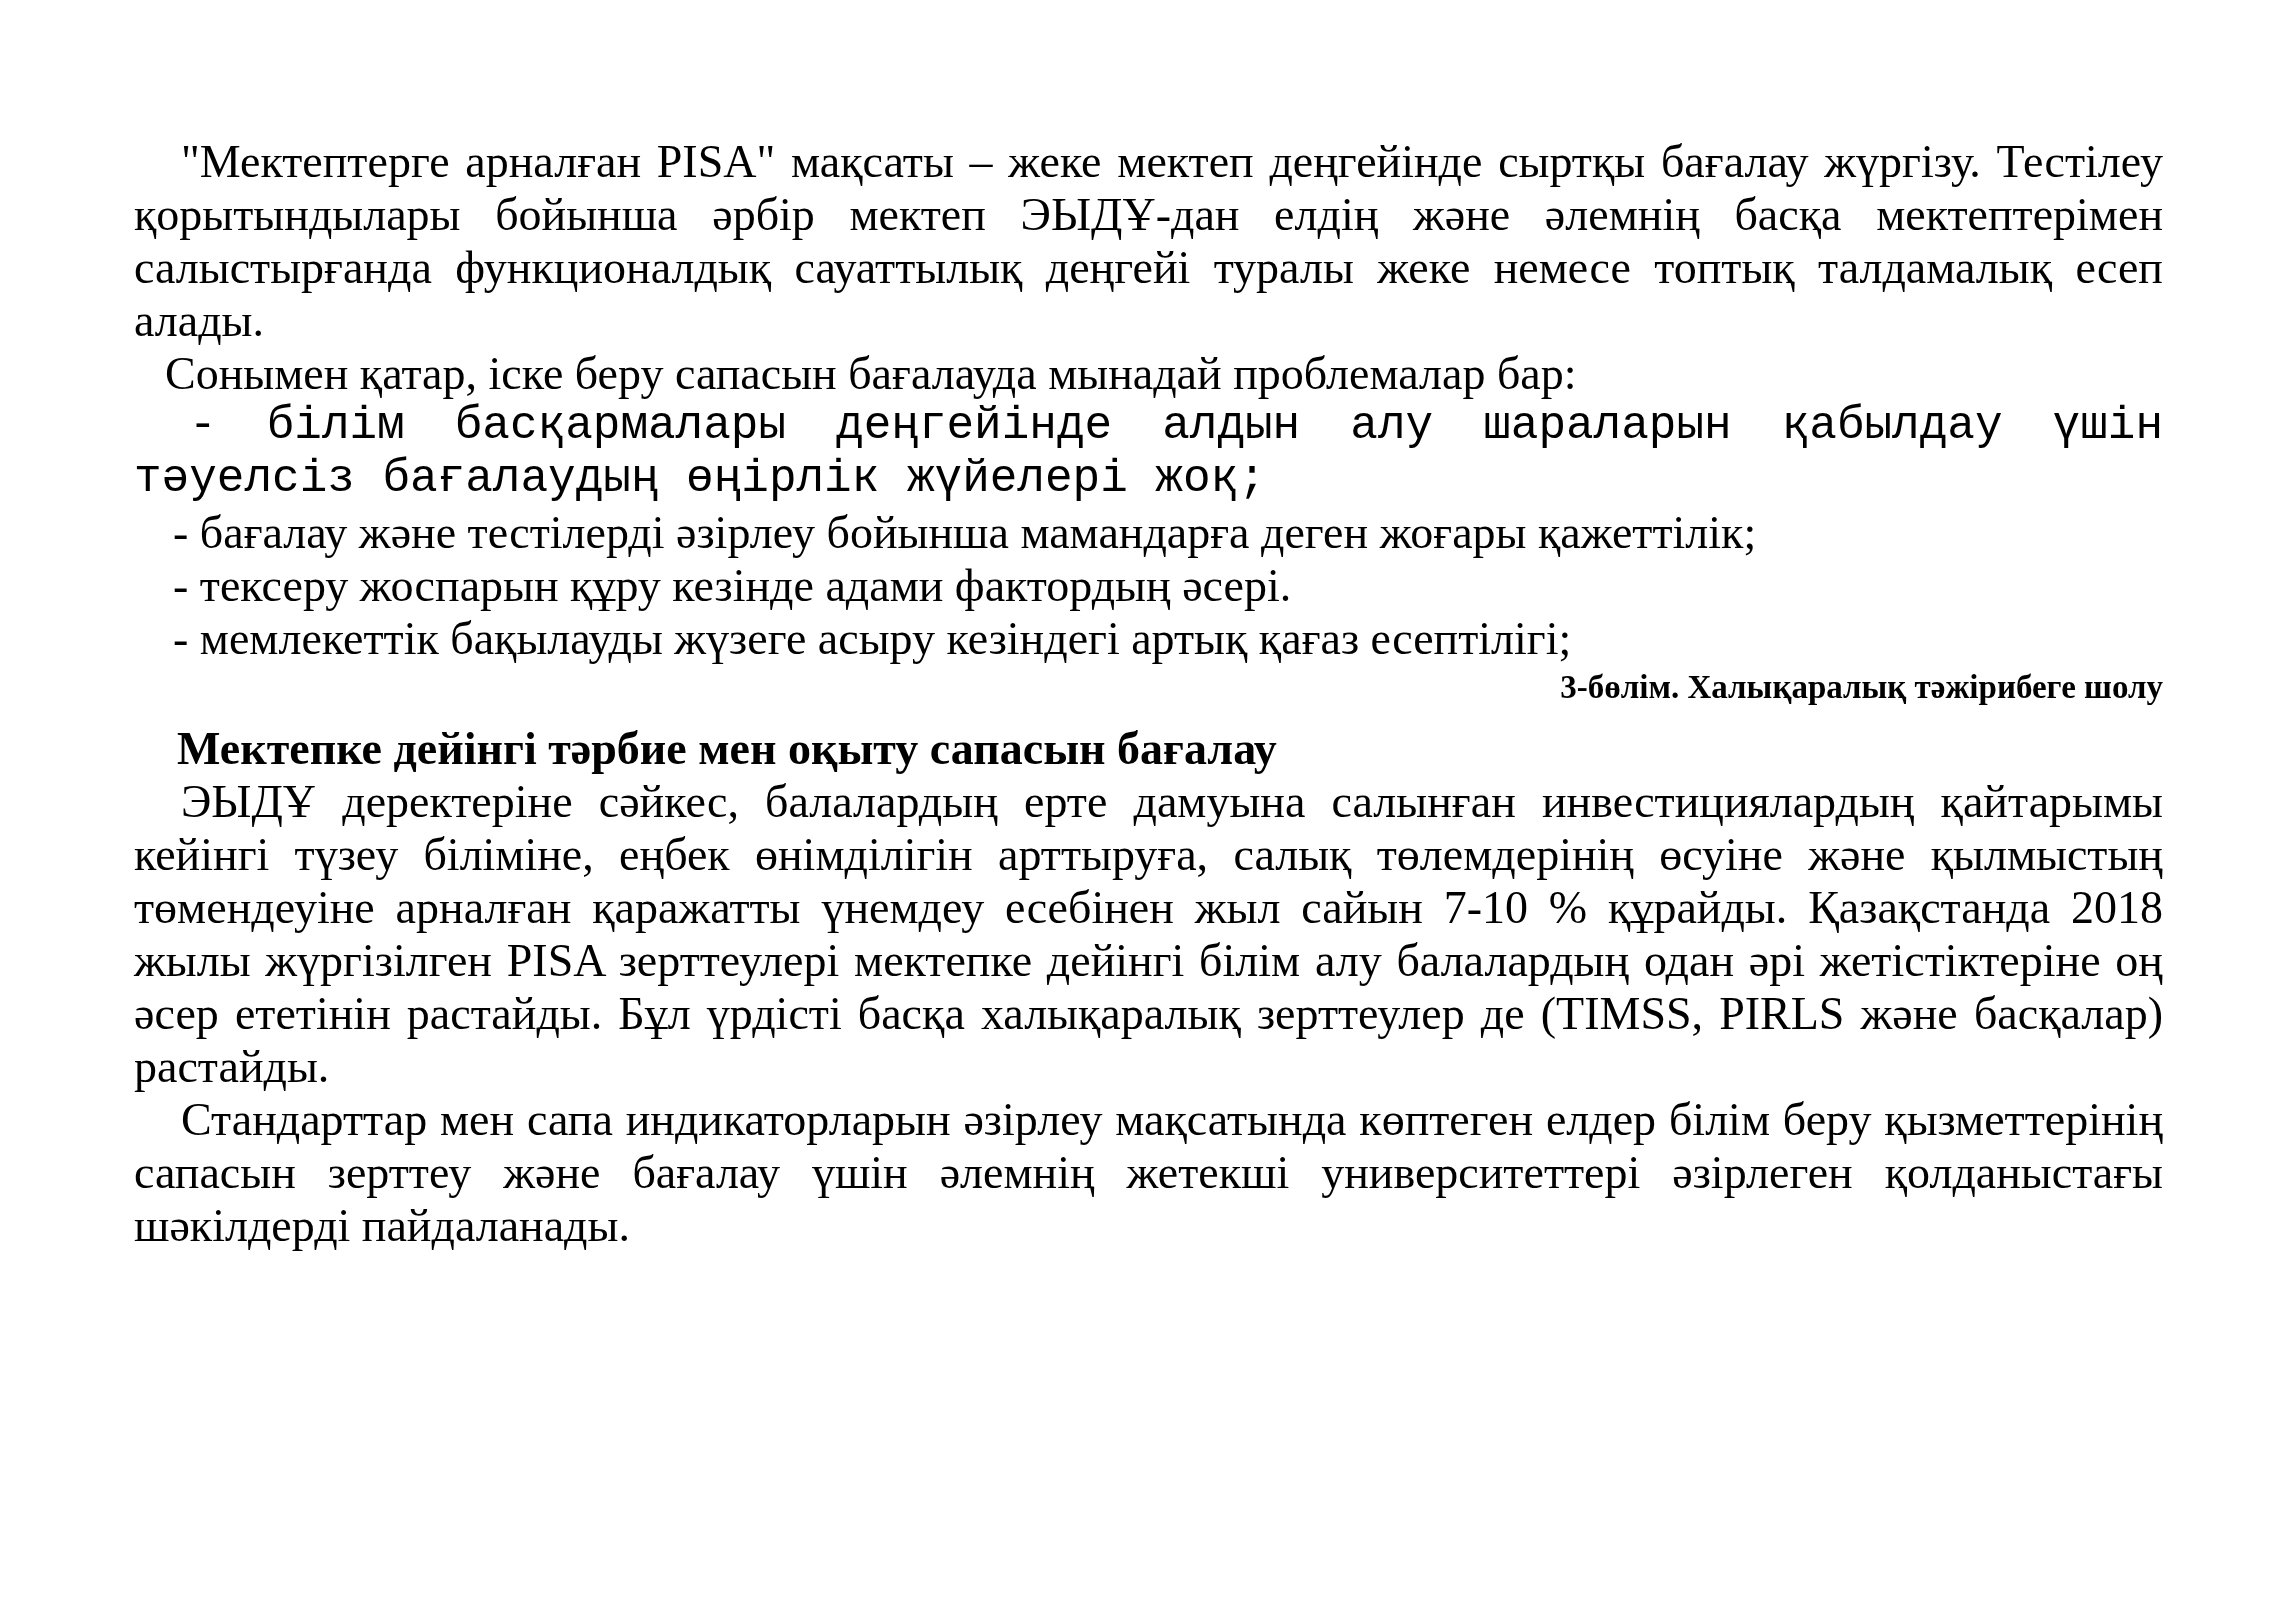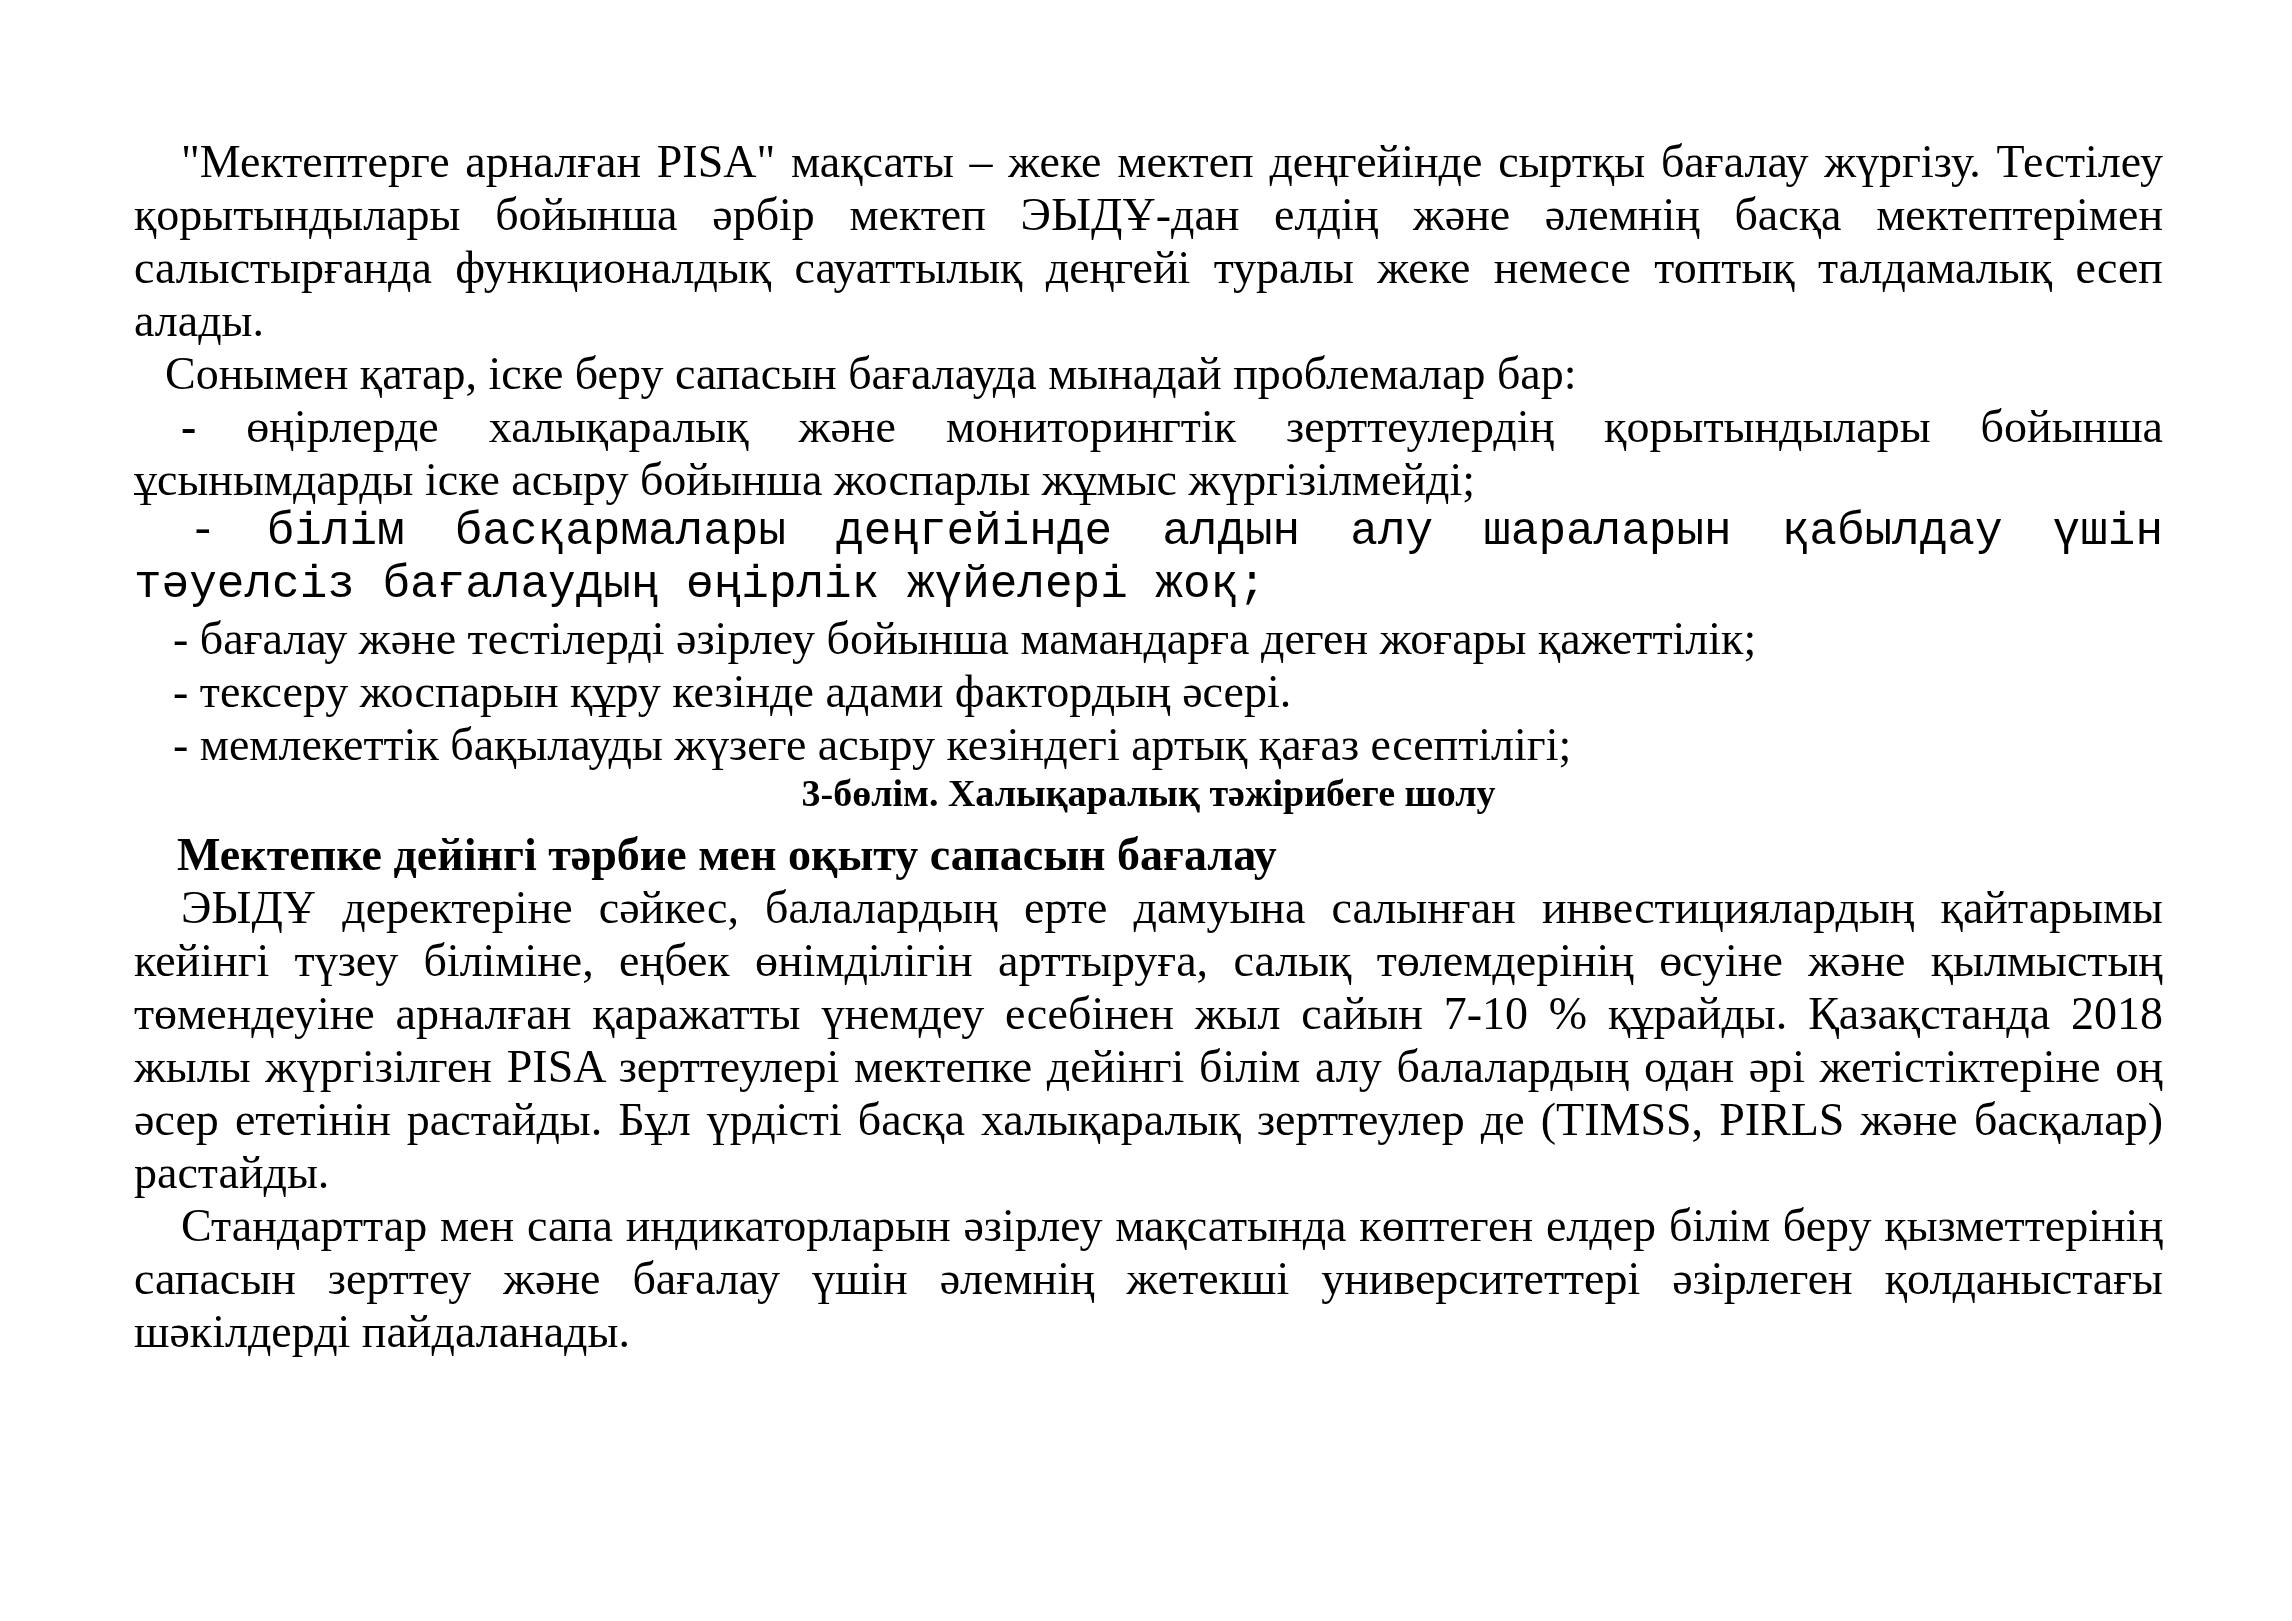--- a/index.html
+++ b/index.html
@@ -28,45 +28,44 @@
     font-size: 46px;
     line-height: 53px;
     text-align: justify;
     text-indent: 47px;
   }
   p.ind-sm  { text-indent: 31px; }
   p.ind-40  { text-indent: 39px; }
   p.ind-52  { text-indent: 51px; }
   p.ind-56  { text-indent: 55px; font-family: Liberation Mono, monospace; }
   p.section-heading {
-    font-size: 38px;
+    font-size: 33px;
     line-height: 45px;
     font-weight: bold;
     text-indent: 0;
-    text-align: center;
+    text-align: right;
   }
   p.bold-heading {
     font-weight: bold;
     text-align: left;
     text-indent: 43px;
     margin-top: 12px;
   }
   .bold-dash { font-weight: bold; }
 </style>
 </head>
 <body>
 
 <div class="page">
   <div class="text-block">
 
     <p>"Мектептерге арналған PISA" мақсаты – жеке мектеп деңгейінде сыртқы бағалау жүргізу. Тестілеу қорытындылары бойынша әрбір мектеп ЭЫДҰ-дан елдің және әлемнің басқа мектептерімен салыстырғанда функционалдық сауаттылық деңгейі туралы жеке немесе топтық талдамалық есеп алады.</p>
 
     <p class="ind-sm">Сонымен қатар, іске беру сапасын бағалауда мынадай проблемалар бар:</p>
 
-    <p><span class="bold-dash">-</span><span> өңірлерде халықаралық және мониторингтік зерттеулердің қорытындылары бойынша ұсынымдарды іске асыру бойынша жоспарлы жұмыс жүргізілмейді;</span></p>
 
     <p class="ind-56">- білім басқармалары деңгейінде алдын алу шараларын қабылдау үшін тәуелсіз бағалаудың өңірлік жүйелері жоқ;</p>
 
     <p class="ind-40">- бағалау және тестілерді әзірлеу бойынша мамандарға деген жоғары қажеттілік;</p>
 
 
 
     <p class="ind-40">- тексеру жоспарын құру кезінде адами фактордың әсері.</p>
 
     <p class="ind-40">- мемлекеттік бақылауды жүзеге асыру кезіндегі артық қағаз есептілігі;</p>

